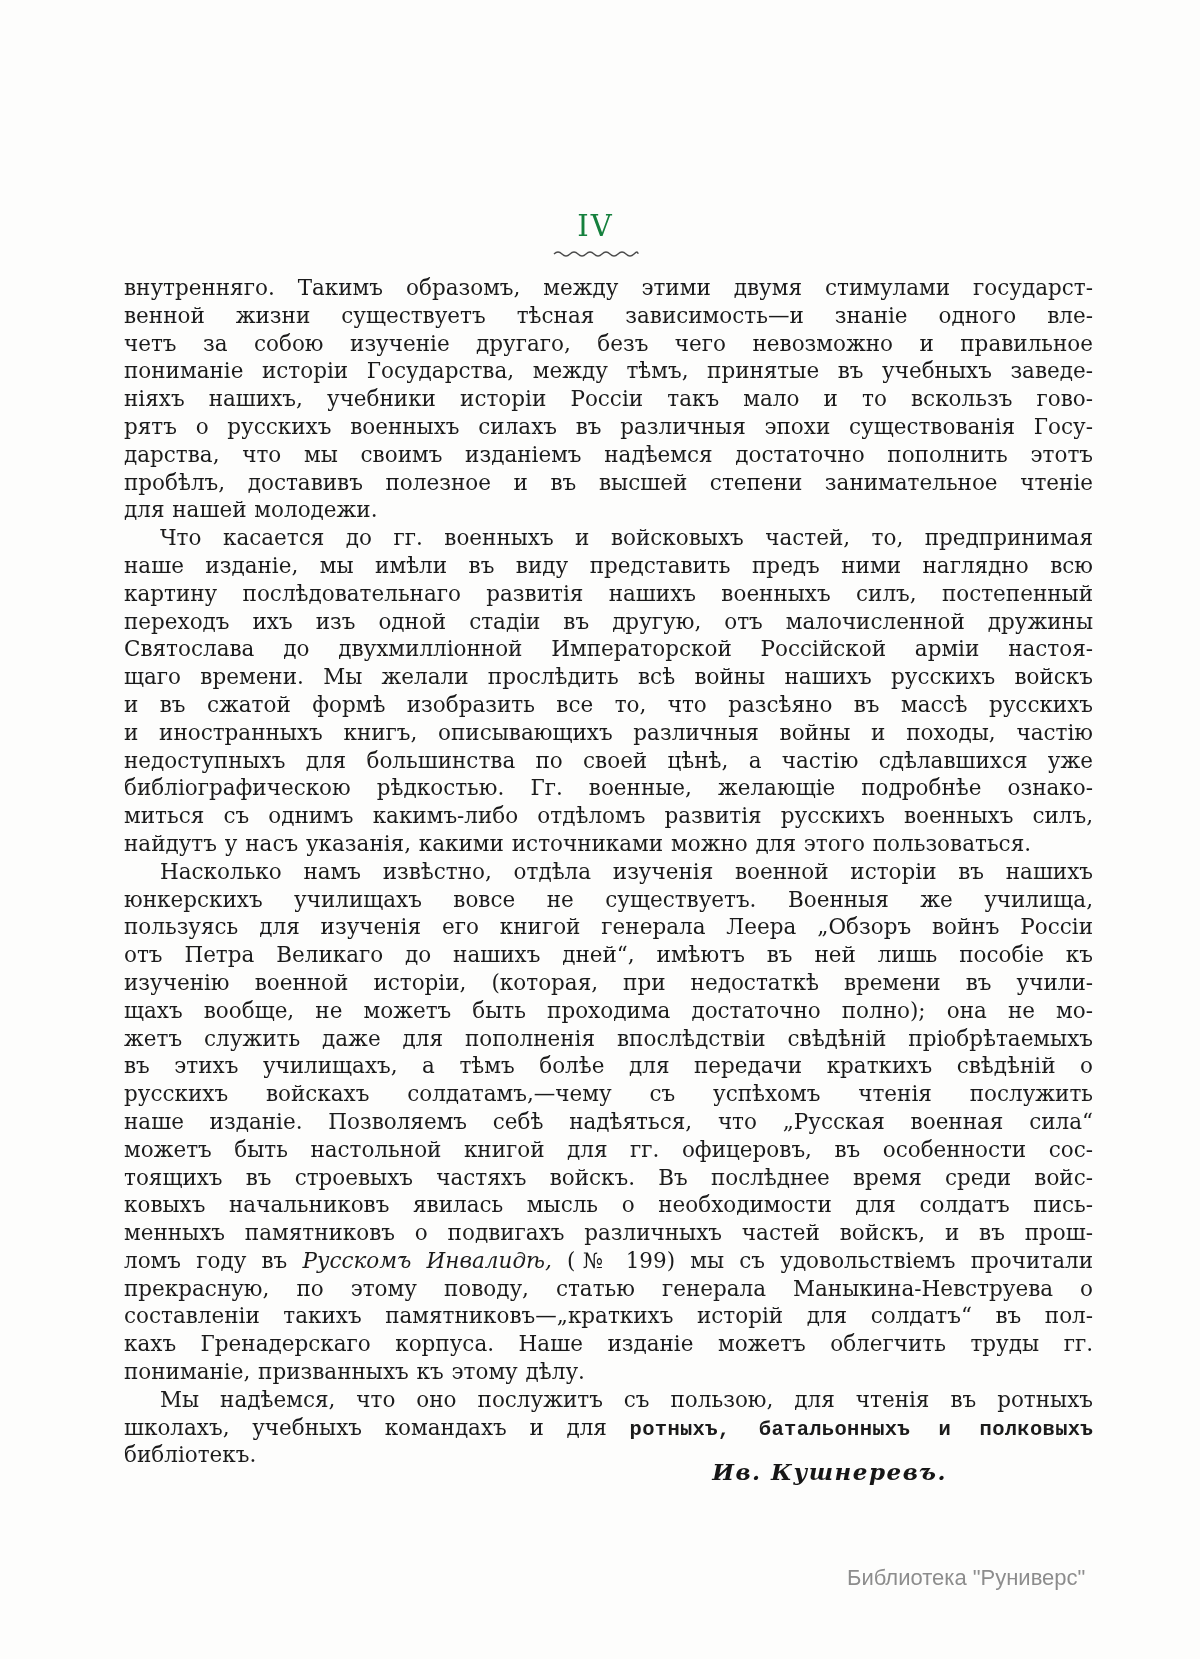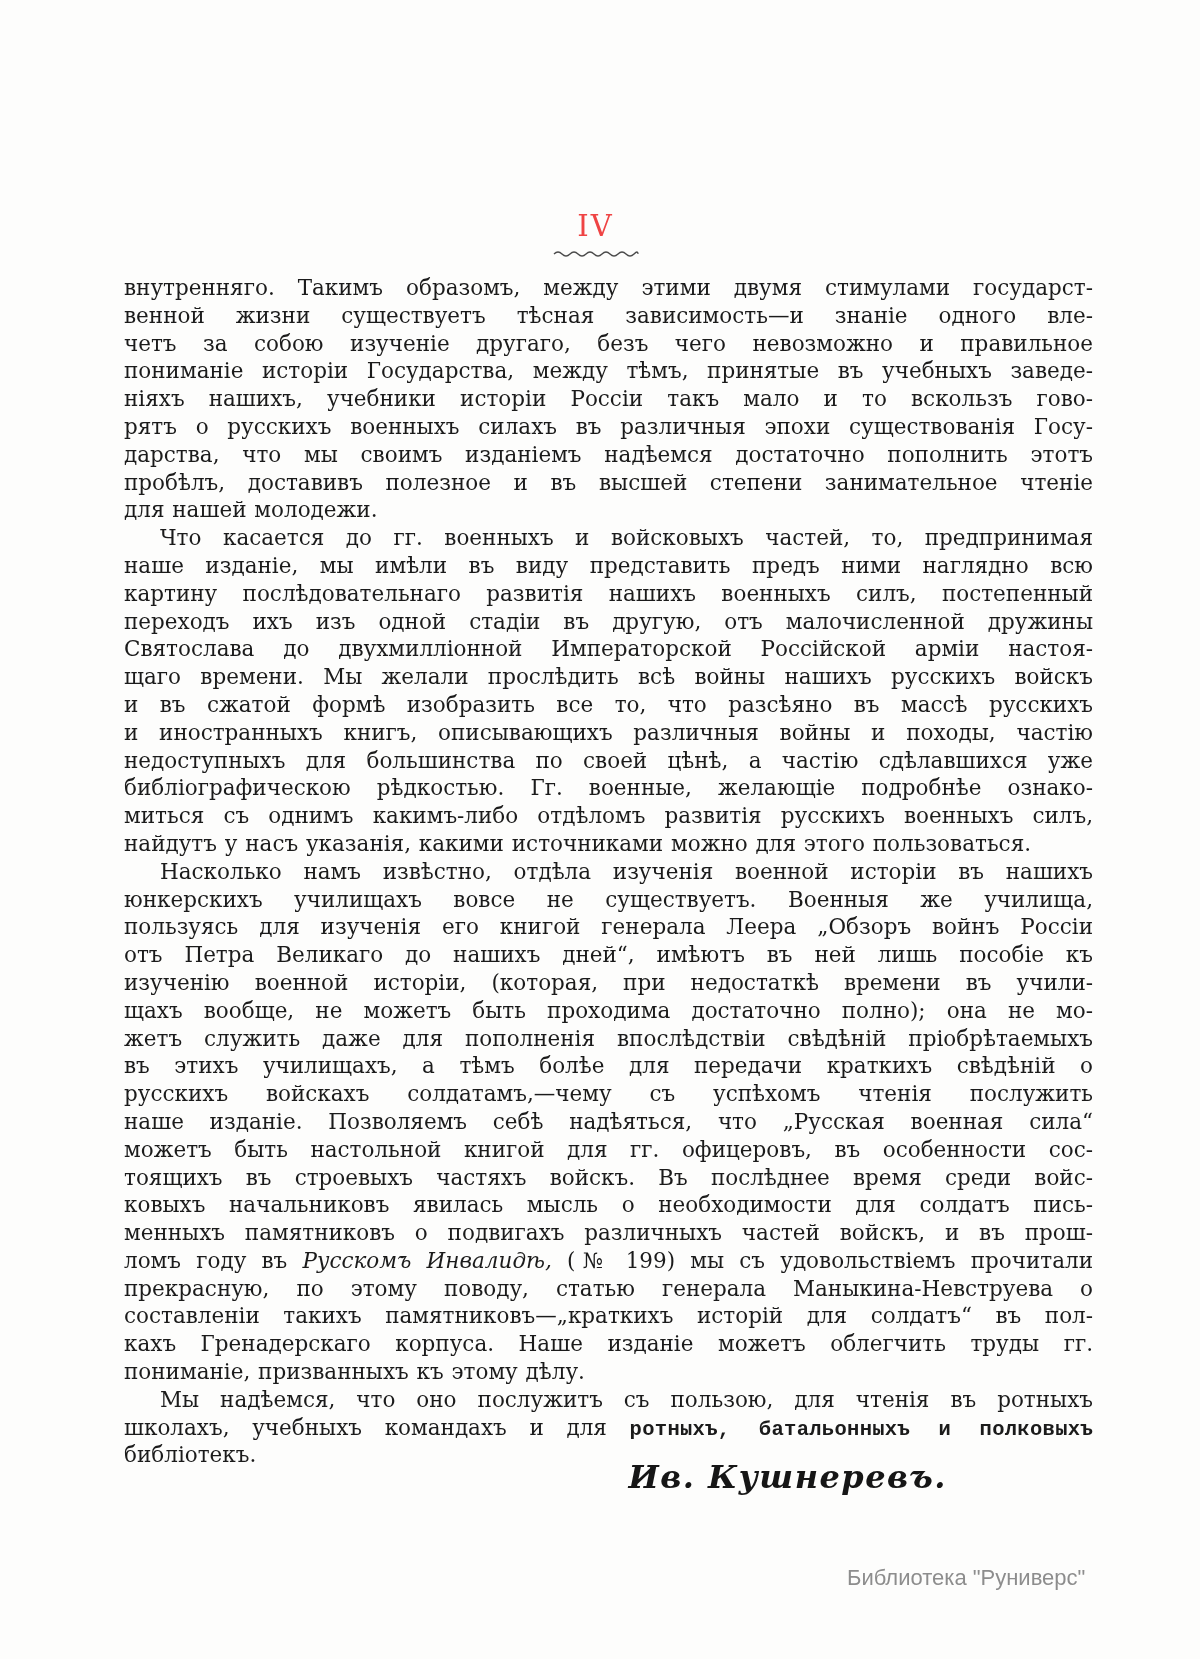--- a/index.html
+++ b/index.html
@@ -18,21 +18,21 @@
   .header {
     position: absolute;
     top: 212px; left: 126px; width: 969px;
     text-align: center;
     transform: translateX(-15px);
   }
   .page-number {
     font-size: 29px;
     letter-spacing: 2px;
     line-height: 1;
-    color: #ef4444;
+    color: #15803d;
     text-align: center;
   }
   .wave { margin-top: 3px; }
   .text-block {
     position: absolute;
     top: 274px; left: 124px; width: 969px;
     font-size: 21.5px;
     line-height: 27.8px;
     color: #1b1b1b;
   }
@@ -51,21 +51,21 @@
     font-weight: bold;
     font-size: 20.5px;
     letter-spacing: 0.3px;
   }
   .signature {
     position: absolute;
     top: 1458px; left: 126px; width: 969px;
     padding-right: 148px;
     box-sizing: border-box;
     text-align: right;
-    font-size: 32px;
+    font-size: 23px;
     font-style: italic;
     font-weight: bold;
     letter-spacing: 1.5px;
     color: #161616;
   }
   .watermark {
     position: absolute;
     top: 1565px; left: 847px;
     font-family: "Liberation Sans", sans-serif;
     font-size: 22px;

